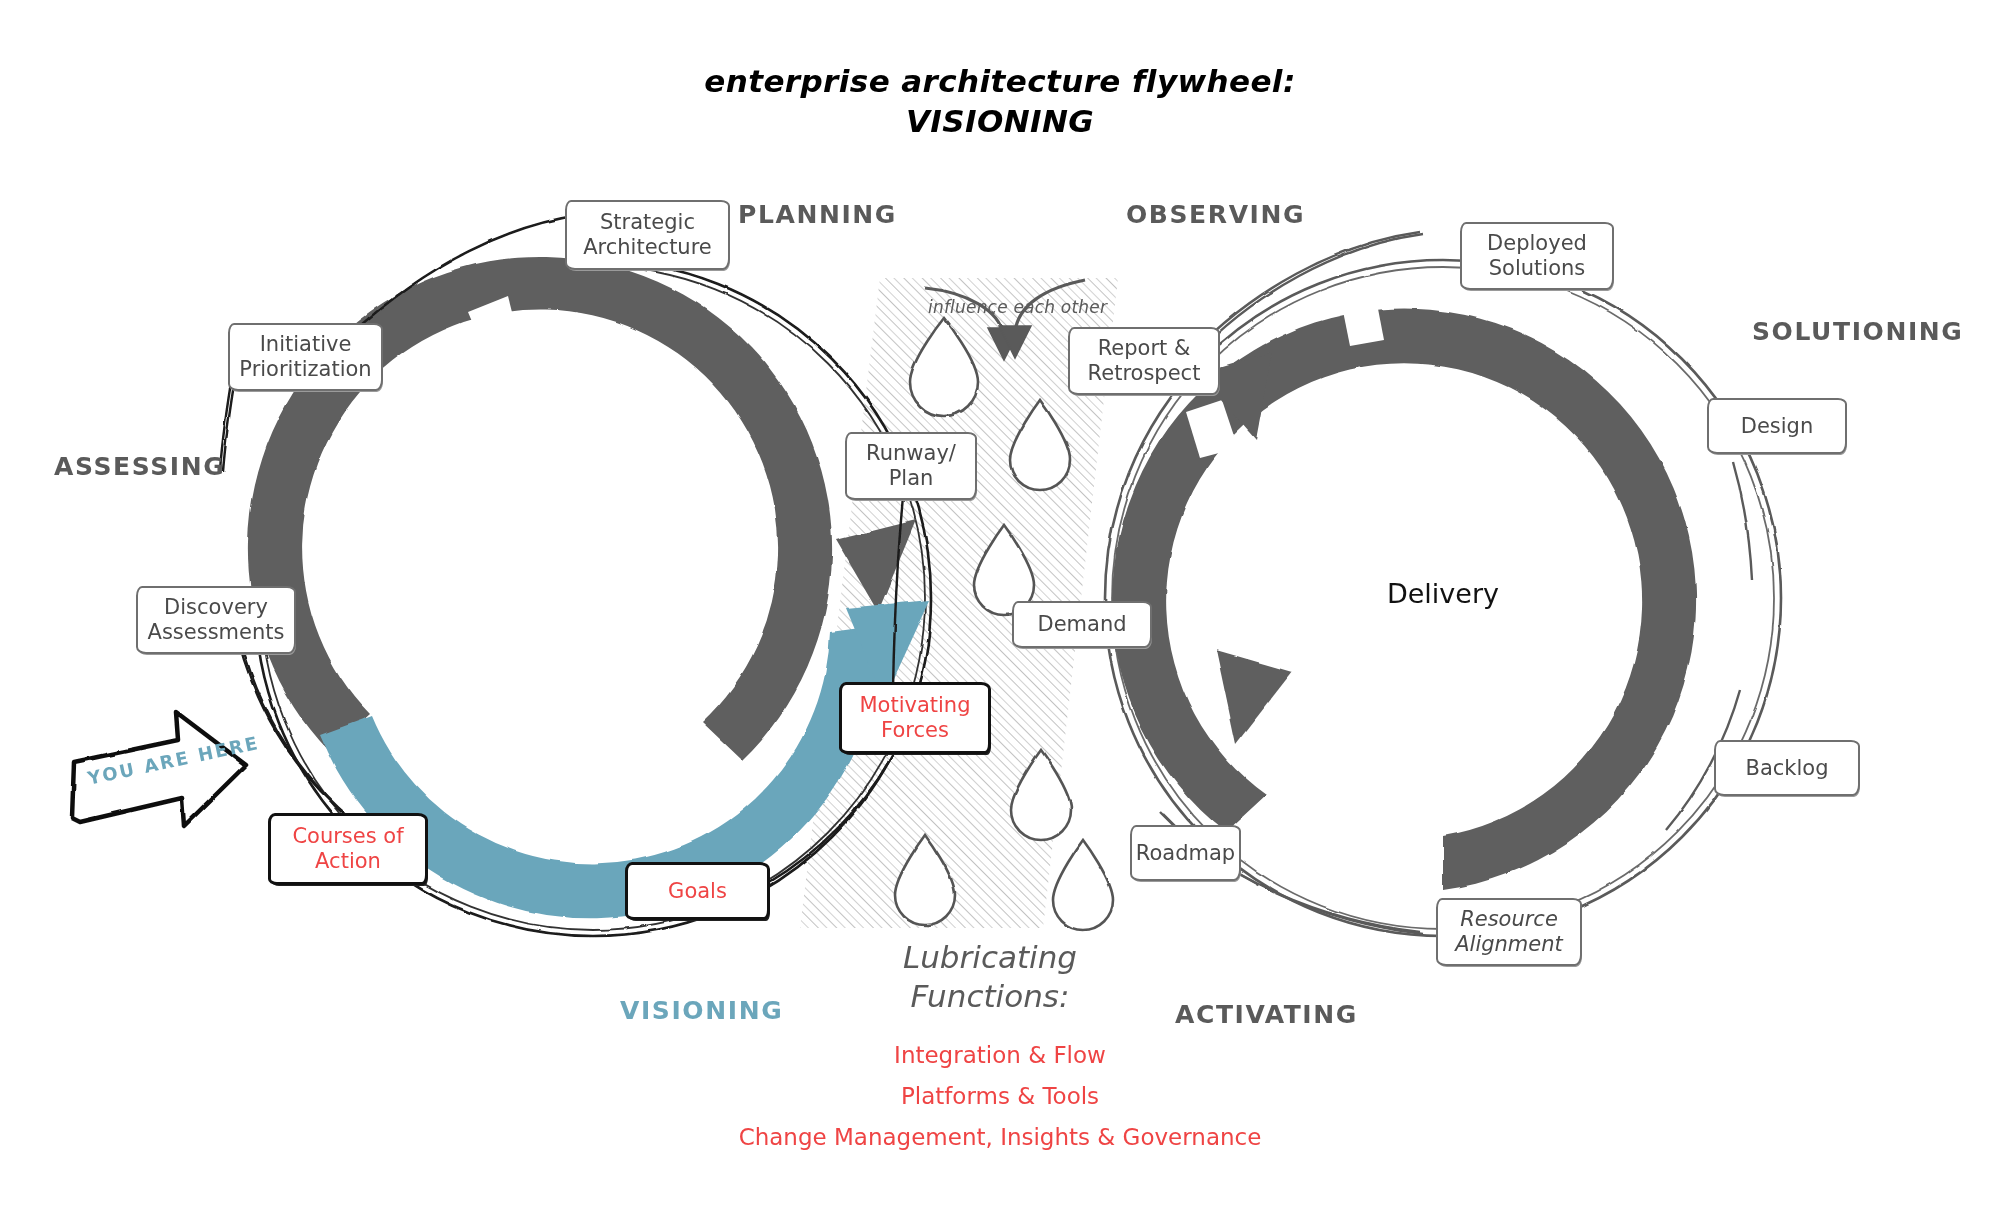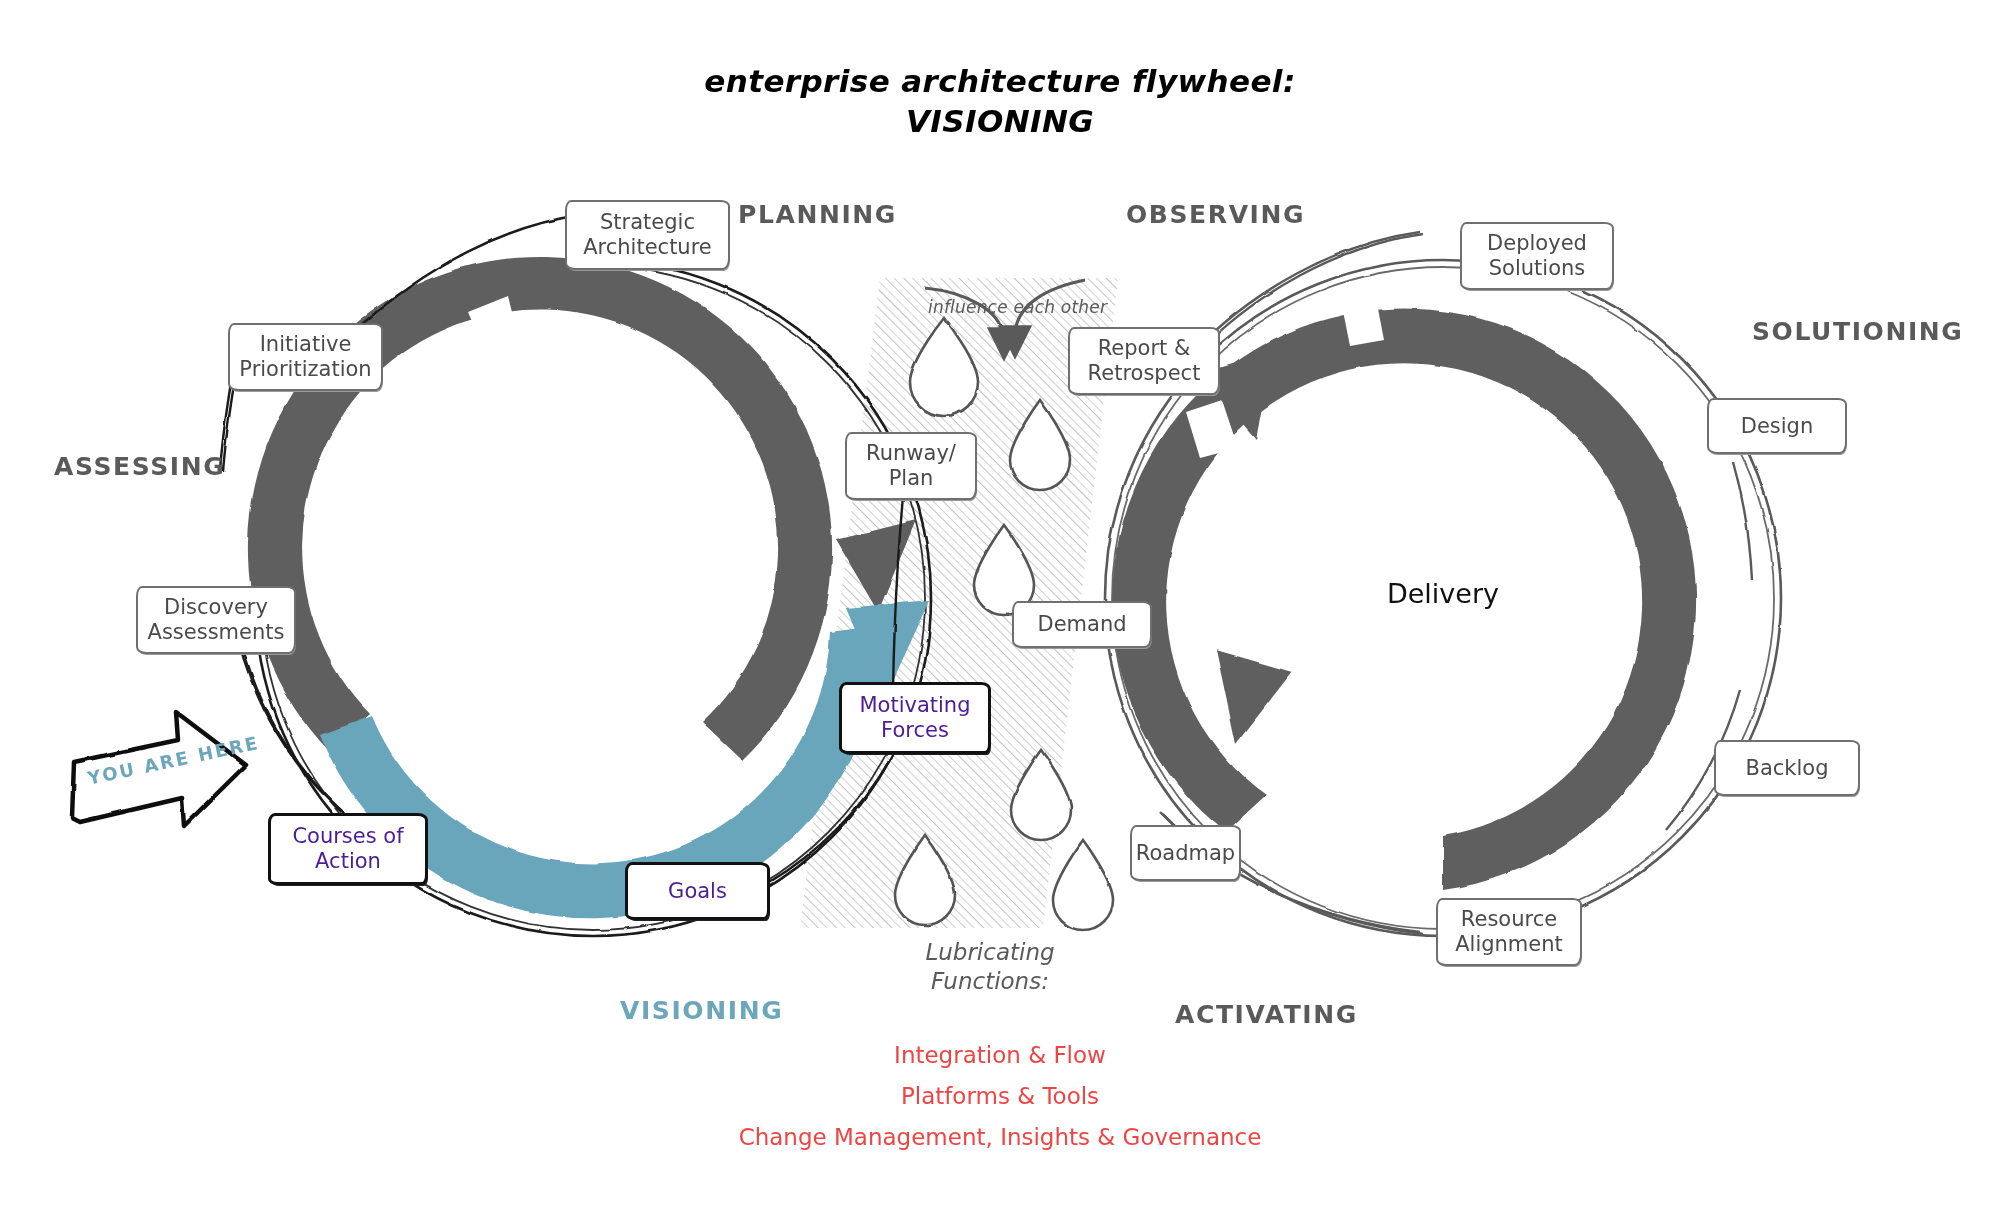--- a/index.html
+++ b/index.html
@@ -29,21 +29,21 @@
   .centerlbl{
     font-size:27px;color:#111;text-align:center;line-height:1.22;
     white-space:normal;
   }
 
   .influence{
     font-style:italic;font-size:17px;color:#5a5a5a;letter-spacing:.2px;margin-top:45px;
   }
 
   .lub{
-    font-style:italic;font-size:23px;color:#5a5a5a;text-align:center;
+    font-style:italic;font-size:31px;color:#5a5a5a;text-align:center;
     line-height:1.26;white-space:normal;
   }
   .lubitem{font-size:23px;color:#ef4444;text-align:center;white-space:nowrap;}
 
   .youarehere{
     font-size:18px;color:#6ba6bb;letter-spacing:2.2px;font-weight:600;
     transform:rotate(-12deg);transform-origin:left center;
   }
 
   
@@ -51,21 +51,21 @@
     position:absolute;box-sizing:border-box;
     display:flex;align-items:center;justify-content:center;
     text-align:center;background:#ffffff;
     font-size:21px;color:#4a4a4a;line-height:1.18;
     border:2px solid #6f6f6f;
     border-radius:6px 9px 7px 10px / 10px 6px 11px 7px;
     padding:4px 8px;
     box-shadow:1px 2px 0 -1px #9a9a9a;
   }
   .node.hi{
-    border:3.5px solid #111;color:#4c1d95;
+    border:3.5px solid #111;color:#ef4444;
     border-radius:7px 10px 6px 9px / 9px 7px 10px 6px;
     box-shadow:2px 3px 0 -2px #222;
   }
   .node span{display:block;}
 </style>
 </head>
 <body>
 
 <div id="stage">
 
@@ -291,21 +291,21 @@
       <span>Design</span>
     </div>
   </div>
 
   <div class="node" style="left:1714px;top:740px;width:146px;height:56px;">
     <div>
       <span>Backlog</span>
     </div>
   </div>
 
-  <div class="node" style="left:1436px;top:898px;width:146px;height:68px;">
+  <div class="node" style="left:1436px;top:898px;width:146px;height:68px;font-style:italic;">
     <div>
       <span>Resource</span>
       <span>Alignment</span>
     </div>
   </div>
 
   <div class="node" style="left:1130px;top:825px;width:111px;height:56px;">
     <div>
       <span>Roadmap</span>
     </div>

